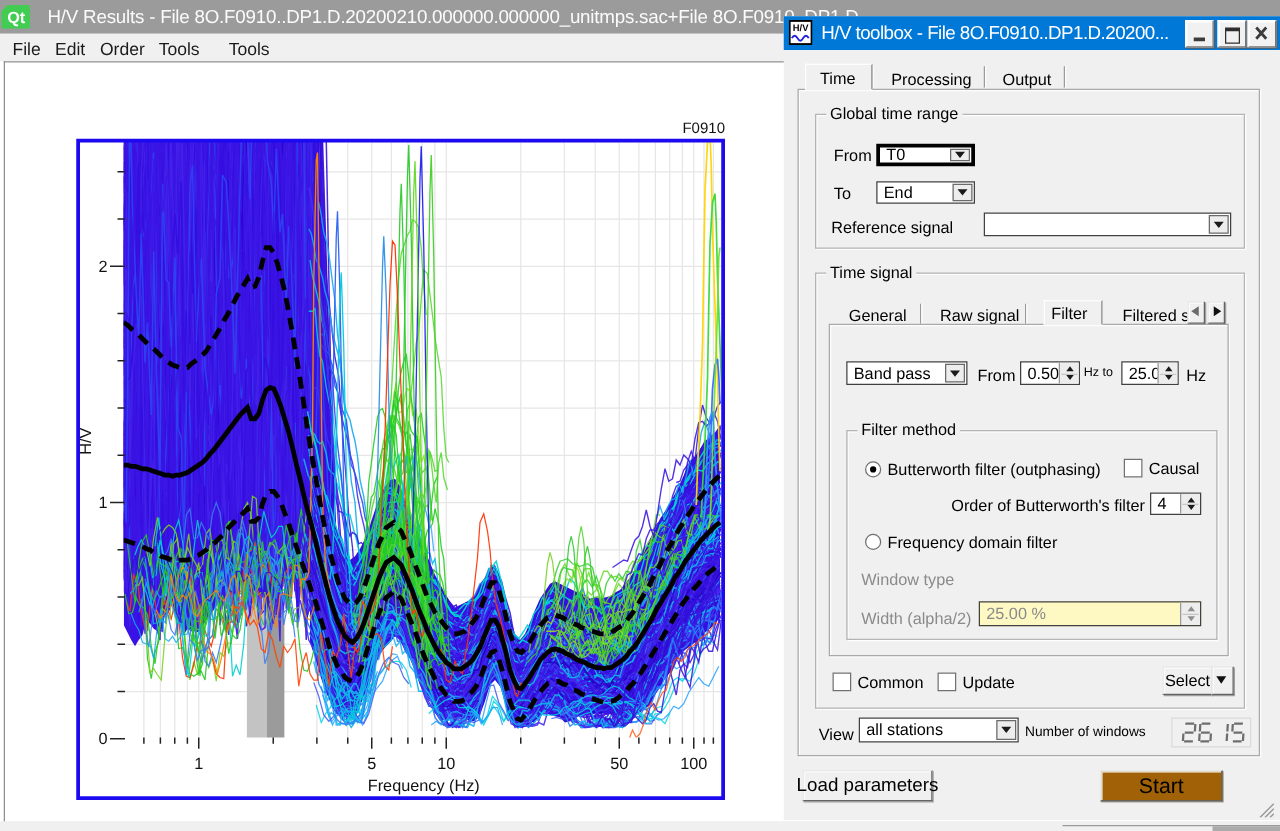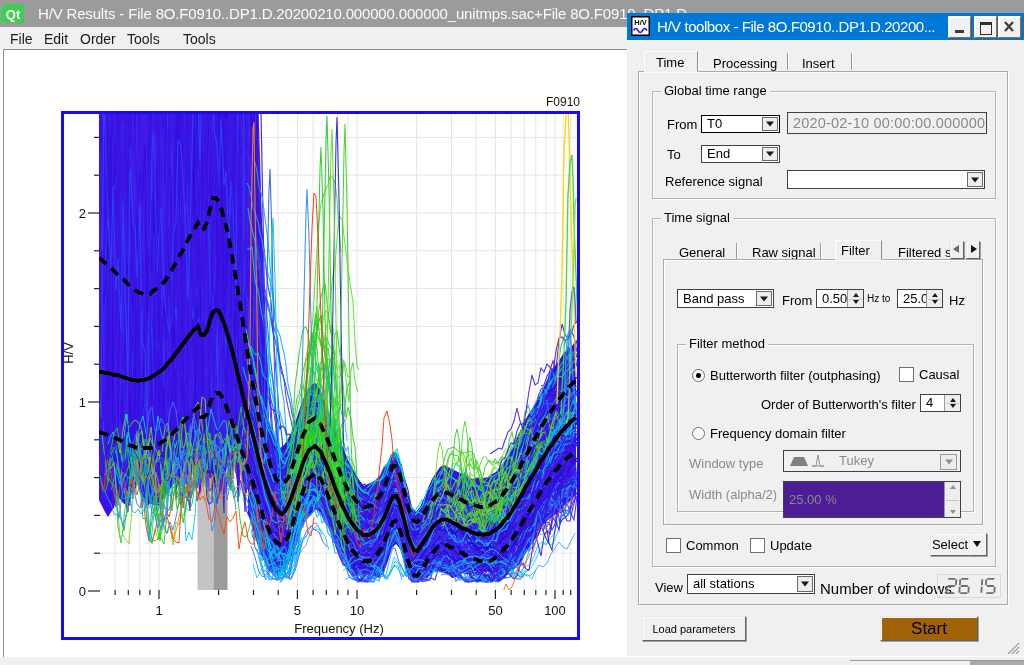--- a/index.html
+++ b/index.html
@@ -590,37 +590,36 @@
         <path d="M6,5 L14,14 M14,5 L6,14" stroke="#3c3c3c" stroke-width="2.2"></path>
       </svg></div>
 
 <div class="abs" style="left:697px;top:53px;width:1px;height:17px;background:#9a9a9a"></div>
 <div class="abs" style="left:698px;top:53px;width:1px;height:17px;background:#fdfdfd"></div>
 <div class="abs" style="left:787px;top:53px;width:1px;height:17px;background:#9a9a9a"></div>
 <div class="abs" style="left:788px;top:53px;width:1px;height:17px;background:#fdfdfd"></div>
 <div class="abs" style="left:851px;top:53px;width:1px;height:17px;background:#9a9a9a"></div>
 <div class="abs" style="left:852px;top:53px;width:1px;height:17px;background:#fdfdfd"></div>
 <div class="abs" style="left:713px;top:56px;font-size:13px;color:#000">Processing</div>
-<div class="abs" style="left:802px;top:56px;font-size:13px;color:#000">Insert</div>
+<div class="abs" style="left:802px;top:56px;font-size:13px;color:#000">Output</div>
 
 <div class="abs" style="left:638px;top:71px;width:370px;height:534px;border:1px solid #a9a9a9;box-shadow:1px 1px 0 #fdfdfd, inset 1px 1px 0 #fdfdfd;box-sizing:border-box"></div>
 
 <div class="abs" style="left:644px;top:51px;width:54px;height:21px;background:#f0f0f0;border:1px solid;border-color:#fdfdfd #8a8a8a #f0f0f0 #fdfdfd;box-sizing:border-box"></div>
 <div class="abs" style="left:656px;top:55px;font-size:13px;color:#000">Time</div>
 
 <div style="position:absolute;left:652px;top:91px;width:344px;height:108px;border:1px solid #b4b4b4;box-shadow:1px 1px 0 #fdfdfd, inset 1px 1px 0 #fdfdfd;box-sizing:border-box"></div>
 <div style="position:absolute;left:661px;top:83px;font-size:13px;color:#000;background:#f0f0f0;padding:0 3px;white-space:nowrap">Global time range</div>
 <div class="abs" style="left:667px;top:117px;font-size:13px;color:#000">From</div>
-<div style="position:absolute;left:701px;top:115px;width:79px;height:18px;background:#ffffff;border:1px solid #000000;box-sizing:border-box">
+<div style="position:absolute;left:701px;top:115px;width:79px;height:18px;background:#ffffff;border:3px solid #000000;box-sizing:border-box">
 <div style="position:absolute;left:5px;top:50%;transform:translateY(-52%);font-size:13px;color:#000;white-space:nowrap">T0</div>
 <div style="position:absolute;right:1px;top:1px;bottom:1px;width:16px;background:#ededed;border:1px solid #6a6a6a;box-sizing:border-box">
 <div style="position:absolute;left:50%;top:50%;transform:translate(-50%,-28%);width:0;height:0;border:4px solid transparent;border-top:5px solid #1a1a1a"></div>
       </div>
     </div>
-<div class="abs" style="left:787px;top:112px;width:200px;height:22px;background:#f0f0f0;border:1px solid #414141;box-sizing:border-box;font-size:14.5px;letter-spacing:0.2px;color:#8a8a8a;line-height:20px;padding-left:5px;white-space:nowrap;overflow:hidden">2020-02-10 00:00:00.000000</div>
 <div class="abs" style="left:667px;top:147px;font-size:13px;color:#000">To</div>
 <div style="position:absolute;left:701px;top:145px;width:79px;height:18px;background:#ffffff;border:1px solid #414141;box-sizing:border-box">
 <div style="position:absolute;left:5px;top:50%;transform:translateY(-52%);font-size:13px;color:#000;white-space:nowrap">End</div>
 <div style="position:absolute;right:1px;top:1px;bottom:1px;width:16px;background:#ededed;border:1px solid #6a6a6a;box-sizing:border-box">
 <div style="position:absolute;left:50%;top:50%;transform:translate(-50%,-28%);width:0;height:0;border:4px solid transparent;border-top:5px solid #1a1a1a"></div>
       </div>
     </div>
 <div class="abs" style="left:665px;top:174px;font-size:13px;color:#000">Reference signal</div>
 <div style="position:absolute;left:787px;top:170px;width:198px;height:19px;background:#ffffff;border:1px solid #414141;box-sizing:border-box">
 <div style="position:absolute;left:5px;top:50%;transform:translateY(-52%);font-size:13px;color:#000;white-space:nowrap"></div>
@@ -688,32 +687,22 @@
 <div style="position:absolute;left:5px;top:50%;transform:translateY(-52%);font-size:13px;color:#000;white-space:nowrap">4</div>
 <div style="position:absolute;right:0;top:0;bottom:0;width:15px;background:#ededed;border-left:1px solid #9a9a9a">
 <div style="position:absolute;left:1px;right:1px;top:50%;height:1px;background:#c6c6c6"></div>
 <div style="position:absolute;left:50%;top:3px;transform:translateX(-50%);width:0;height:0;border:3px solid transparent;border-bottom:4px solid #1a1a1a;border-top:none"></div>
 <div style="position:absolute;left:50%;bottom:3px;transform:translateX(-50%);width:0;height:0;border:3px solid transparent;border-top:4px solid #1a1a1a;border-bottom:none"></div>
       </div>
     </div>
 <div style="position:absolute;left:692px;top:427px;width:11px;height:11px;background:#fff;border:1px solid #707070;border-radius:50%"></div>
 <div style="position:absolute;left:710px;top:426px;font-size:13px;color:#000;white-space:nowrap">Frequency domain filter</div>
 <div class="abs" style="left:689px;top:456px;font-size:13px;color:#8a8a8a">Window type</div>
-<div class="abs" style="left:783px;top:450px;width:178px;height:22px;background:#f0f0f0;border:1px solid #414141;box-sizing:border-box">
- <svg class="abs" style="left:6px;top:3px" width="40" height="14" viewBox="0 0 40 14">
-  <polygon points="0,12 4,3 14,3 18,12" fill="#808080"></polygon>
-  <polygon points="22,12 26,12 28,1 30,12 34,12" fill="none" stroke="#909090" stroke-width="1"></polygon>
- </svg>
- <div class="abs" style="left:55px;top:2px;font-size:13px;color:#8a8a8a">Tukey</div>
- <div class="abs" style="right:3px;top:3px;width:15px;height:14px;background:#ededed;border:1px solid #9a9a9a">
-  <div class="abs" style="left:50%;top:50%;transform:translate(-50%,-28%);width:0;height:0;border:4px solid transparent;border-top:5px solid #8f8f8f"></div>
-      </div>
-</div>
 <div class="abs" style="left:689px;top:487px;font-size:13px;color:#8a8a8a">Width (alpha/2)</div>
-<div style="position:absolute;left:783px;top:481px;width:178px;height:37px;background:#4c1d95;border:1px solid #414141;box-sizing:border-box;overflow:hidden">
+<div style="position:absolute;left:783px;top:481px;width:178px;height:20px;background:#fef9c3;border:1px solid #414141;box-sizing:border-box;overflow:hidden">
 <div style="position:absolute;left:5px;top:50%;transform:translateY(-52%);font-size:13px;color:#8a8a8a;white-space:nowrap">25.00 %</div>
 <div style="position:absolute;right:0;top:0;bottom:0;width:15px;background:#ededed;border-left:1px solid #9a9a9a">
 <div style="position:absolute;left:1px;right:1px;top:50%;height:1px;background:#c6c6c6"></div>
 <div style="position:absolute;left:50%;top:3px;transform:translateX(-50%);width:0;height:0;border:3px solid transparent;border-bottom:4px solid #8f8f8f;border-top:none"></div>
 <div style="position:absolute;left:50%;bottom:3px;transform:translateX(-50%);width:0;height:0;border:3px solid transparent;border-top:4px solid #8f8f8f;border-bottom:none"></div>
       </div>
     </div>
 
 <div style="position:absolute;left:666px;top:538px;width:13px;height:13px;background:#fff;border:1px solid #707070"></div>
 <div style="position:absolute;left:686px;top:538px;font-size:13px;color:#000;white-space:nowrap">Common</div>
@@ -723,21 +712,21 @@
 <div style="position:absolute;left:969px;top:533px;width:18px;height:23px;background:#f0f0f0;border:1px solid;border-color:#e9e9e9 #636363 #636363 #e9e9e9;box-shadow:1px 1px 0 #9e9e9e, inset 1px 1px 0 #fbfbfb;box-sizing:border-box;font-size:13px;color:#000;display:flex;align-items:center;justify-content:center;white-space:nowrap"></div>
 <div class="abs" style="left:973px;top:541px;width:0;height:0;border:4.5px solid transparent;border-top:6px solid #111"></div>
 
 <div class="abs" style="left:655px;top:580px;font-size:13px;color:#000">View</div>
 <div style="position:absolute;left:687px;top:574px;width:128px;height:20px;background:#ffffff;border:1px solid #414141;box-sizing:border-box">
 <div style="position:absolute;left:5px;top:50%;transform:translateY(-52%);font-size:13px;color:#000;white-space:nowrap">all stations</div>
 <div style="position:absolute;right:1px;top:1px;bottom:1px;width:16px;background:#ededed;border:1px solid #6a6a6a;box-sizing:border-box">
 <div style="position:absolute;left:50%;top:50%;transform:translate(-50%,-28%);width:0;height:0;border:4px solid transparent;border-top:5px solid #1a1a1a"></div>
       </div>
     </div>
-<div class="abs" style="left:820px;top:580px;font-size:15px;color:#000">Number of windows</div>
+<div class="abs" style="left:820px;top:580px;font-size:11px;color:#000">Number of windows</div>
 <div class="abs" style="left:937px;top:574px;width:62px;height:22px;border:1px solid #d9d9d9"></div>
 <svg width="60" height="20" viewBox="0 0 60 20" style="position:absolute;left:939px;top:576px">
       <g transform="skewX(-4)">
         <rect x="9.5" y="2.0" width="7.0" height="1.8" fill="#6e6e6e"></rect>
         <rect x="16.6" y="3.2" width="1.8" height="6.0" fill="#6e6e6e"></rect>
         <rect x="9.5" y="9.1" width="7.0" height="1.8" fill="#6e6e6e"></rect>
         <rect x="7.6" y="10.8" width="1.8" height="6.0" fill="#6e6e6e"></rect>
         <rect x="9.5" y="16.2" width="7.0" height="1.8" fill="#6e6e6e"></rect>
         <rect x="22.5" y="2.0" width="7.0" height="1.8" fill="#6e6e6e"></rect>
         <rect x="20.6" y="3.2" width="1.8" height="6.0" fill="#6e6e6e"></rect>
@@ -748,18 +737,18 @@
         <rect x="42.6" y="3.2" width="1.8" height="6.0" fill="#6e6e6e"></rect>
         <rect x="42.6" y="10.8" width="1.8" height="6.0" fill="#6e6e6e"></rect>
         <rect x="48.5" y="2.0" width="7.0" height="1.8" fill="#6e6e6e"></rect>
         <rect x="46.6" y="3.2" width="1.8" height="6.0" fill="#6e6e6e"></rect>
         <rect x="48.5" y="9.1" width="7.0" height="1.8" fill="#6e6e6e"></rect>
         <rect x="55.6" y="10.8" width="1.8" height="6.0" fill="#6e6e6e"></rect>
         <rect x="48.5" y="16.2" width="7.0" height="1.8" fill="#6e6e6e"></rect>
       </g>
     </svg>
 
-<div style="position:absolute;left:642px;top:616px;width:104px;height:25px;background:#f0f0f0;border:1px solid;border-color:#e9e9e9 #636363 #636363 #e9e9e9;box-shadow:1px 1px 0 #9e9e9e, inset 1px 1px 0 #fbfbfb;box-sizing:border-box;font-size:11px;color:#000;display:flex;align-items:center;justify-content:center;white-space:nowrap">Load parameters</div>
+<div style="position:absolute;left:642px;top:616px;width:104px;height:25px;background:#f0f0f0;border:1px solid;border-color:#e9e9e9 #636363 #636363 #e9e9e9;box-shadow:1px 1px 0 #9e9e9e, inset 1px 1px 0 #fbfbfb;box-sizing:border-box;font-size:15px;color:#000;display:flex;align-items:center;justify-content:center;white-space:nowrap">Load parameters</div>
 <div style="position:absolute;left:880px;top:616px;width:98px;height:25px;background:#a16207;border:1px solid;border-color:#e9e9e9 #636363 #636363 #e9e9e9;box-shadow:1px 1px 0 #9e9e9e, inset 1px 1px 0 #fbfbfb;box-sizing:border-box;font-size:17px;color:#000;display:flex;align-items:center;justify-content:center;white-space:nowrap">Start</div>
 <svg class="abs" style="left:1006px;top:642px" width="14" height="12" viewBox="0 0 14 12">
  <path d="M13,1 L2,12 M13,5 L6,12 M13,9 L10,12" stroke="#9a9a9a" stroke-width="1.2" fill="none"></path>
 </svg>
 
 </div>
 </body></html>

